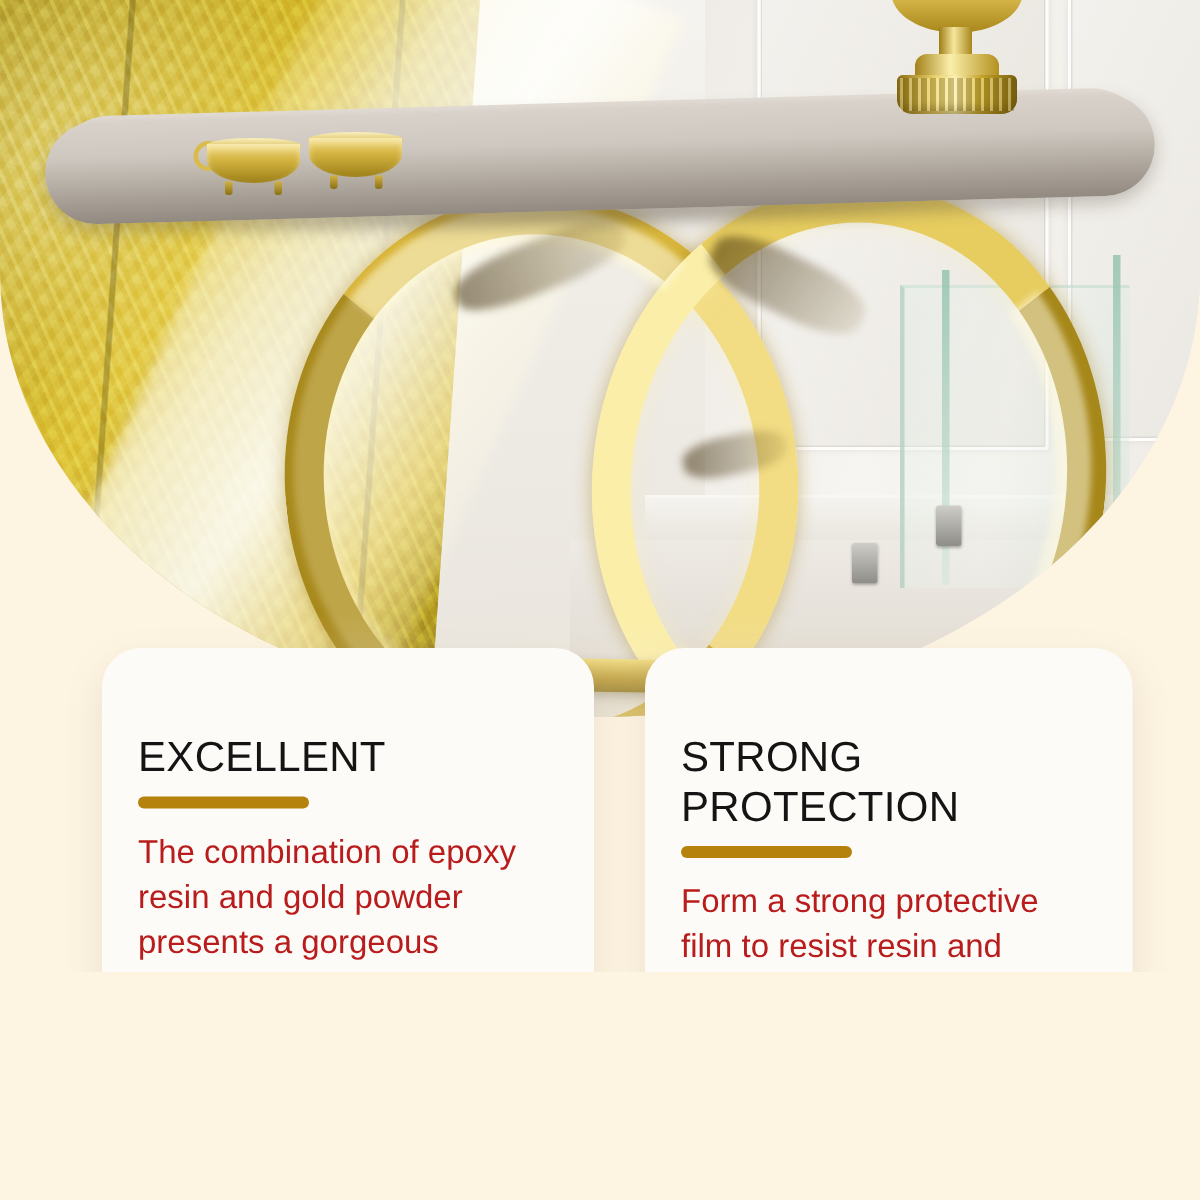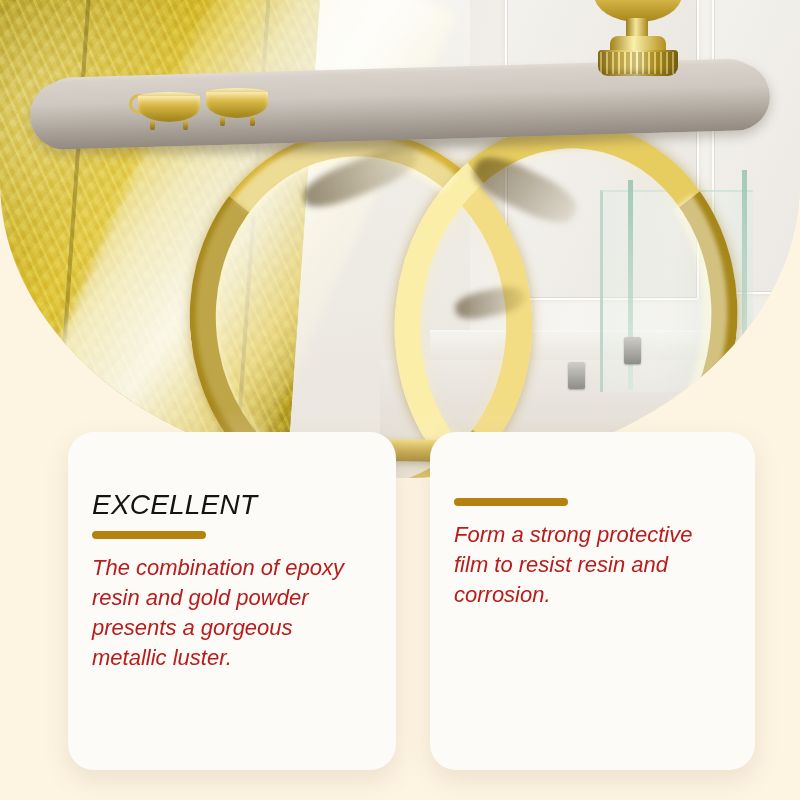--- a/index.html
+++ b/index.html
@@ -11,24 +11,23 @@
     width: 800px;
     height: 800px;
     overflow: hidden;
     font-family: "Liberation Sans", sans-serif;
     background: #fdf4e2;
   }
 
   #stage {
     position: relative;
     width: 800px;
-    height: 800px;
+    height: 648px;
     background: #fdf4e2;
     overflow: hidden;
-    font-style: italic;
   }
 
   
   .photo-wrap {
     position: absolute;
     left: 0;
     top: 0;
     width: 800px;
     height: 478px;
     overflow: hidden;
@@ -461,18 +460,19 @@
 
   <div class="cards">
 
     <div class="card card-left">
       <h2 class="card-title"><span>EXCELLENT</span><br></h2>
       <div class="card-rule" style="background: rgb(181, 130, 13);"></div>
       <p class="card-body">The combination of epoxy resin and gold powder presents a gorgeous metallic luster.</p>
     </div>
 
     <div class="card card-right">
+      <h2 class="card-title"><span>STRONG</span><br><span>PROTECTION</span></h2>
       <div class="card-rule" style="background: rgb(181, 130, 13);"></div>
       <p class="card-body">Form a strong protective film to resist resin and corrosion.</p>
     </div>
 
   </div>
 </div>
 
 </body></html>

